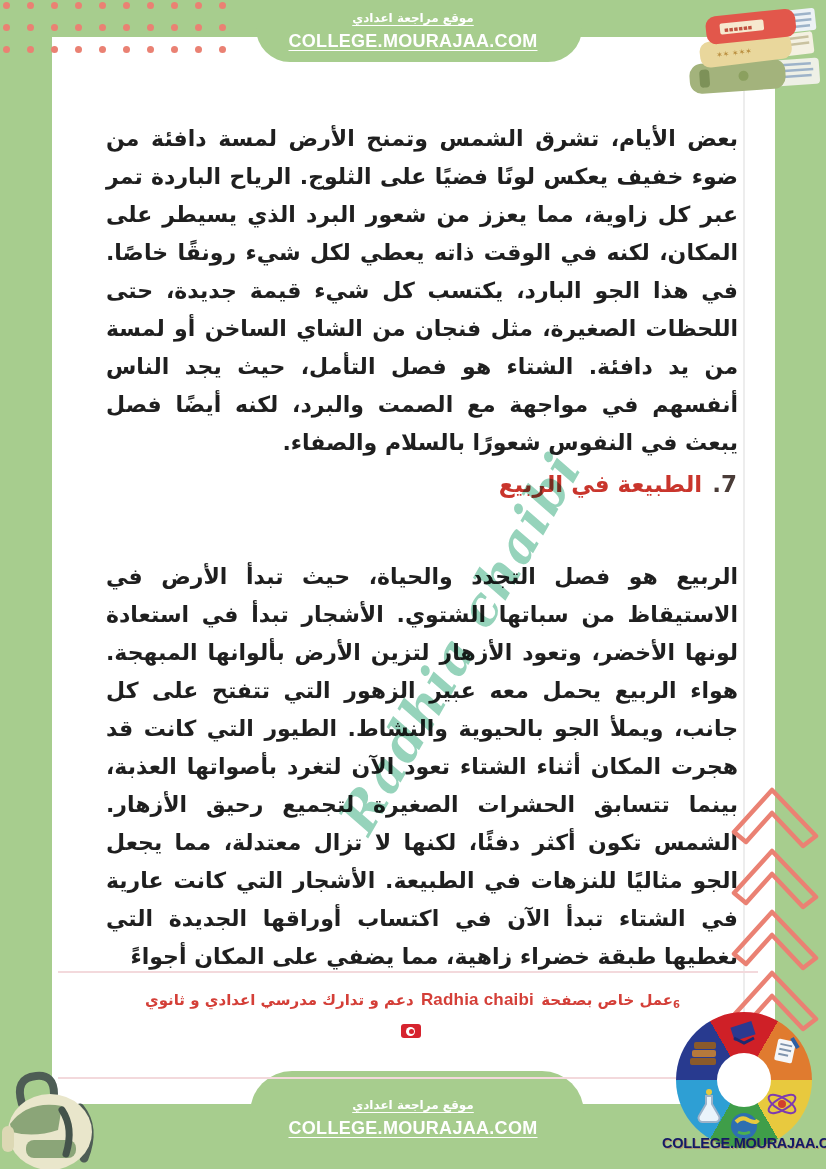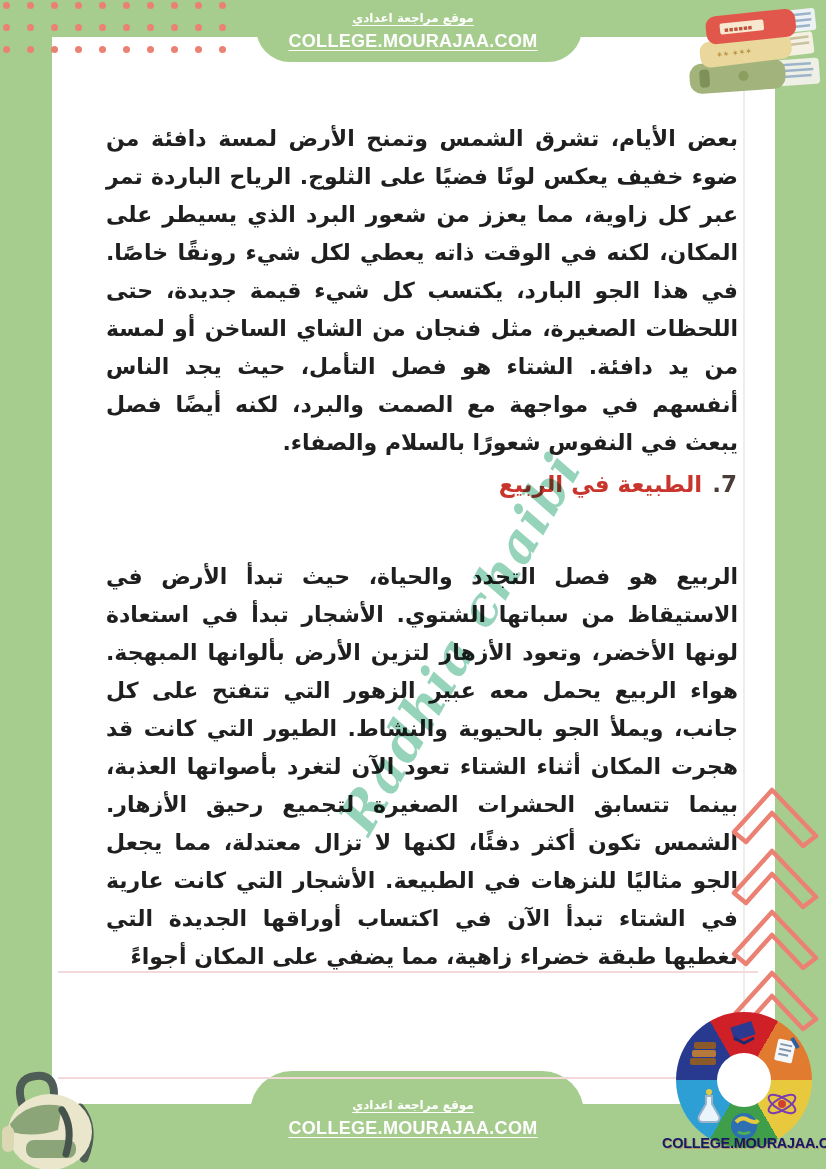--- a/index.html
+++ b/index.html
@@ -197,20 +197,26 @@
   <p class="para para1" dir="rtl">بعض الأيام، تشرق الشمس وتمنح الأرض لمسة دافئة من ضوء خفيف يعكس لونًا فضيًا على الثلوج. الرياح الباردة تمر عبر كل زاوية، مما يعزز من شعور البرد الذي يسيطر على المكان، لكنه في الوقت ذاته يعطي لكل شيء رونقًا خاصًا. في هذا الجو البارد، يكتسب كل شيء قيمة جديدة، حتى اللحظات الصغيرة، مثل فنجان من الشاي الساخن أو لمسة من يد دافئة. الشتاء هو فصل التأمل، حيث يجد الناس أنفسهم في مواجهة مع الصمت والبرد، لكنه أيضًا فصل يبعث في النفوس شعورًا بالسلام والصفاء.</p>
 
   <div class="section-heading">
     <span class="sec-num">7.</span><span class="sec-title">الطبيعة في الربيع</span>
   </div>
 
   <div class="watermark">Radhia chaibi</div>
 
   <p class="para para2" dir="rtl">الربيع هو فصل التجدد والحياة، حيث تبدأ الأرض في الاستيقاظ من سباتها الشتوي. الأشجار تبدأ في استعادة لونها الأخضر، وتعود الأزهار لتزين الأرض بألوانها المبهجة. هواء الربيع يحمل معه عبير الزهور التي تتفتح على كل جانب، ويملأ الجو بالحيوية والنشاط. الطيور التي كانت قد هجرت المكان أثناء الشتاء تعود الآن لتغرد بأصواتها العذبة، بينما تتسابق الحشرات الصغيرة لتجميع رحيق الأزهار. الشمس تكون أكثر دفئًا، لكنها لا تزال معتدلة، مما يجعل الجو مثاليًا للنزهات في الطبيعة. الأشجار التي كانت عارية في الشتاء تبدأ الآن في اكتساب أوراقها الجديدة التي تغطيها طبقة خضراء زاهية، مما يضفي على المكان أجواءً</p>
 
+  <div class="credit">
+    <span class="page-num">6</span><span>عمل خاص بصفحة</span>
+    <span class="credit-name" dir="ltr">Radhia chaibi</span>
+    <span>دعم و تدارك مدرسي اعدادي و ثانوي</span>
+    <span class="flag"></span>
+  </div>
 
   <div class="chevrons">
     <svg width="100" height="252" viewBox="0 0 100 252">
       <g fill="none" stroke="#ea8173" stroke-width="4.5" stroke-linejoin="round">
         <path d="M8 50 L46 8 L90 54 L77 64 L46 31 L20 60 Z"></path>
         <path transform="translate(0,61)" d="M8 50 L46 8 L90 54 L77 64 L46 31 L20 60 Z"></path>
         <path transform="translate(0,122)" d="M8 50 L46 8 L90 54 L77 64 L46 31 L20 60 Z"></path>
         <path transform="translate(0,183)" d="M8 50 L46 8 L90 54 L77 64 L46 31 L20 60 Z"></path>
       </g>
     </svg>

